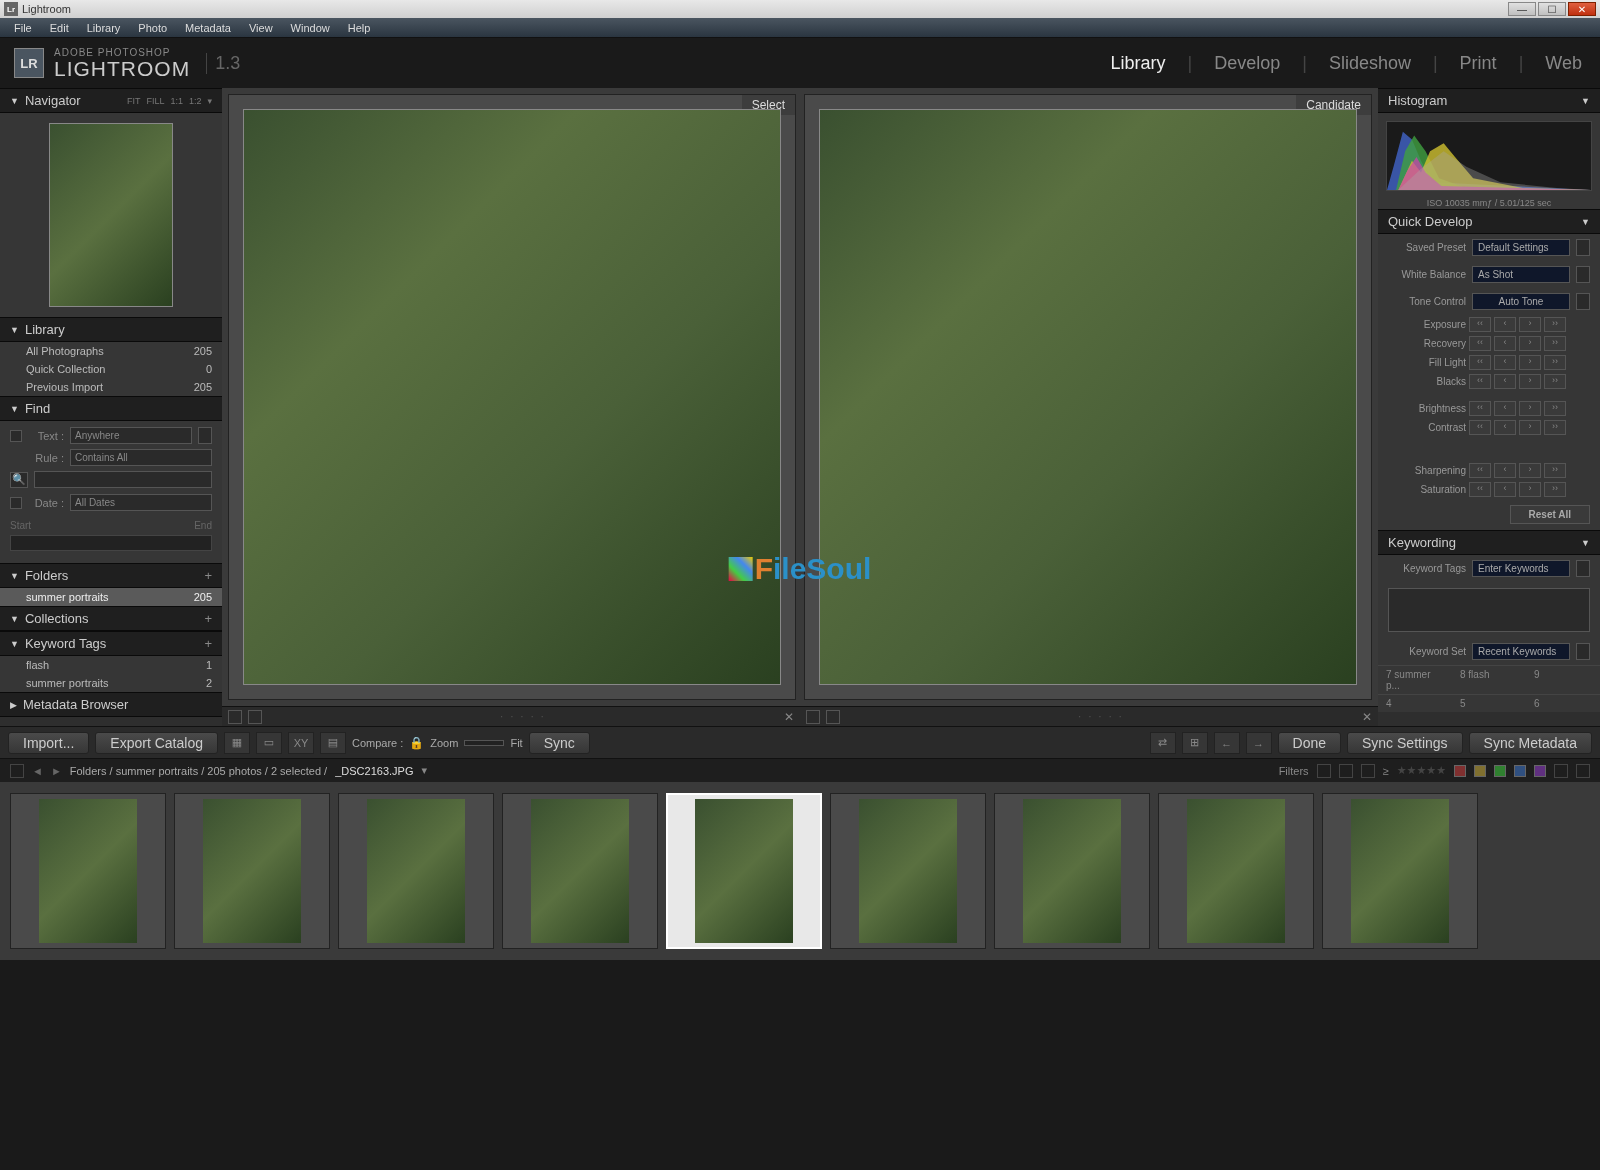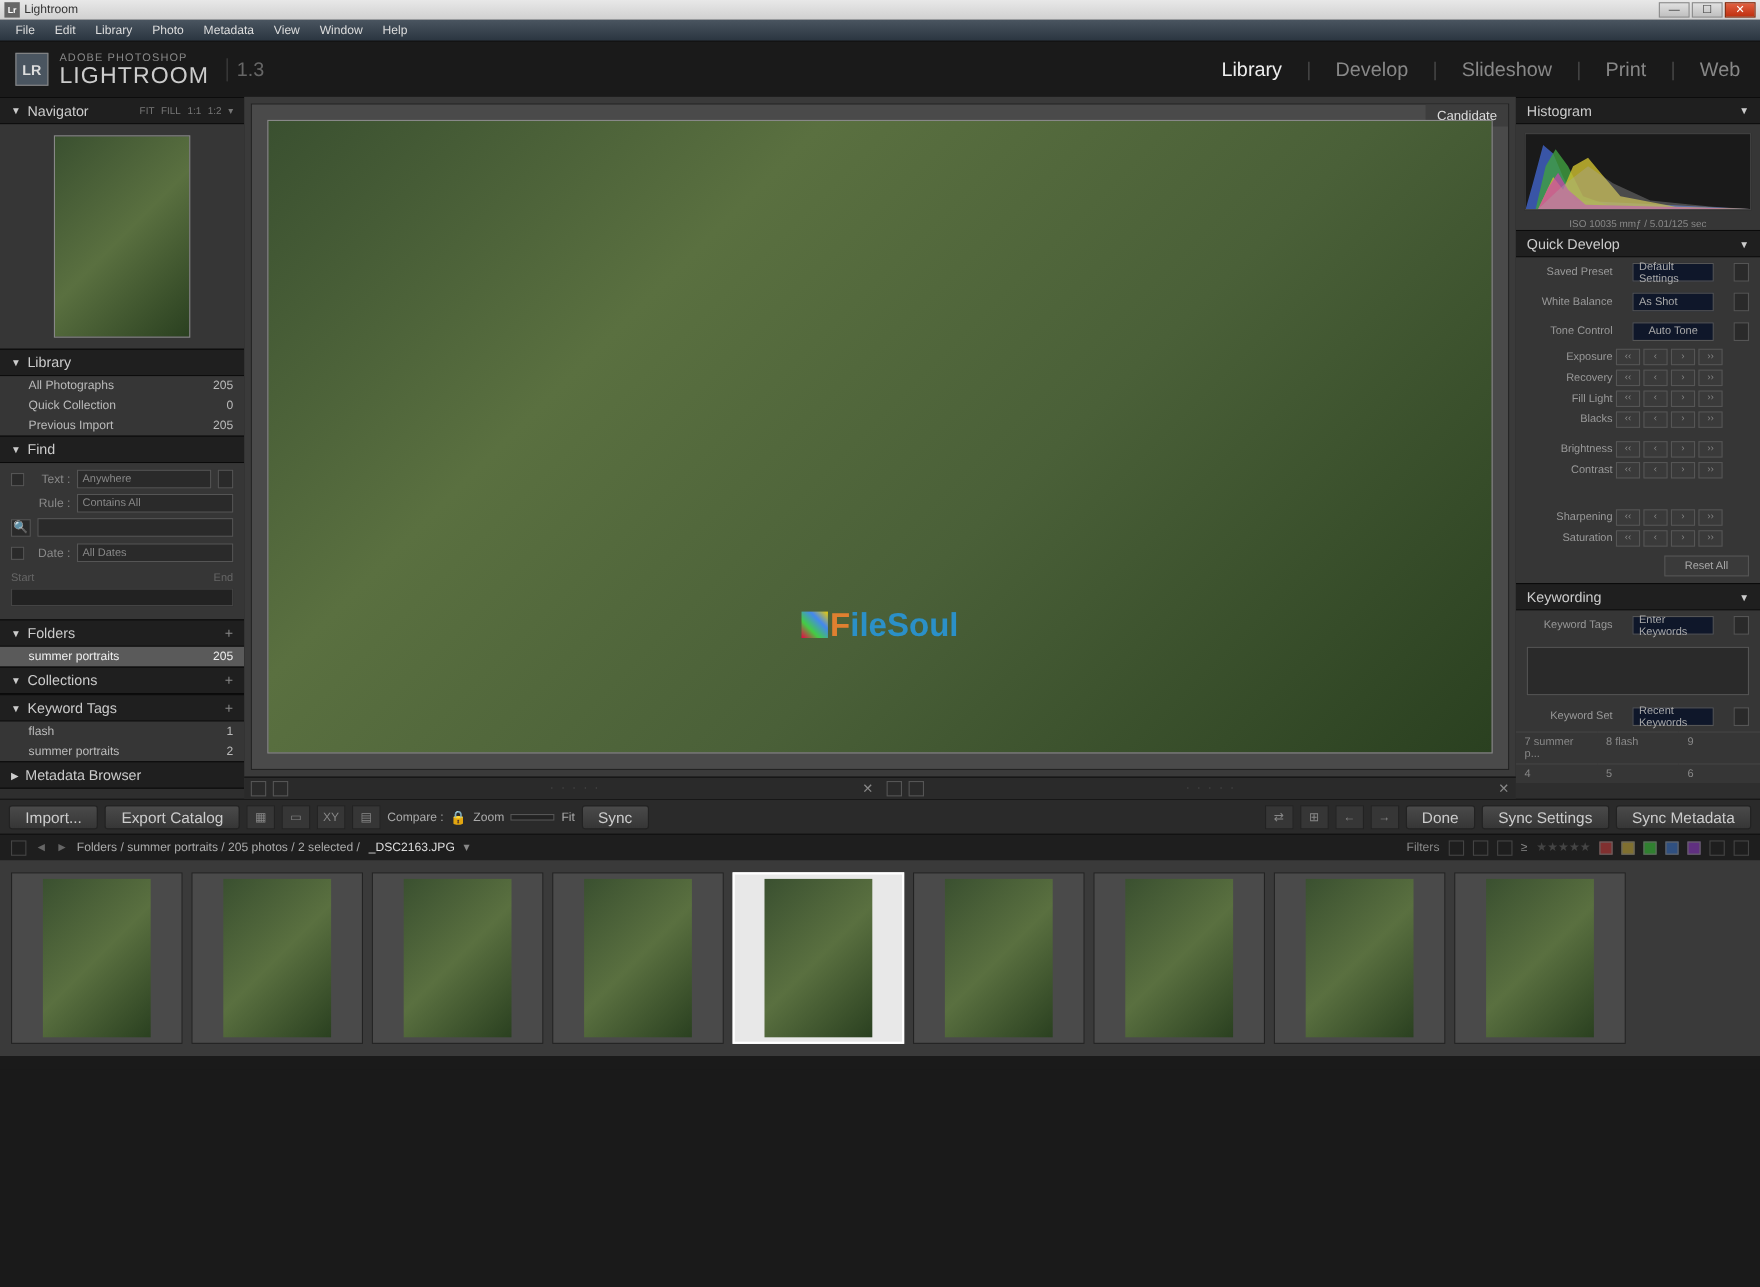--- a/index.html
+++ b/index.html
@@ -69,28 +69,28 @@
 .find-row .dd { width: 14px; height: 17px; background: #2a2a2a; border: 1px solid #555; cursor: pointer; }
 .find-se { display: flex; justify-content: space-between; font-size: 10px; color: #666; padding: 4px 0; }
 .find-slider { height: 16px; background: #222; border: 1px solid #444; margin-bottom: 6px; }
 
 
 .rightp .phead { flex-direction: row-reverse; }
 .rightp .phead .tri { margin-right: 0; margin-left: 6px; }
 .histogram { height: 96px; padding: 8px; position: relative; }
 .histo-svg { width: 100%; height: 70px; border: 1px solid #444; background: #1a1a1a; }
 .histo-meta { display: flex; justify-content: center; font-size: 9px; color: #888; padding: 4px 2px 0; }
-.qd-row { display: flex; align-items: center; padding: 5px 10px; font-size: 11px; color: #aaa; gap: 18px; }
+.qd-row { display: flex; align-items: center; padding: 5px 10px; font-size: 11px; color: #aaa; gap: 6px; }
 .qd-row .lbl { width: 78px; text-align: right; color: #999; font-size: 10px; }
 .qd-row .val { flex: 1; height: 17px; background: #0f172a; border: 1px solid #555; padding: 0 5px; font-size: 10px; display: flex; align-items: center; color: #aaa; }
 .qd-row .dd { width: 14px; height: 17px; background: #2a2a2a; border: 1px solid #555; cursor: pointer; }
 .qd-adj { display: flex; align-items: center; padding: 2px 10px; gap: 3px; }
 .qd-adj .lbl { width: 78px; text-align: right; font-size: 10px; color: #999; }
 .qd-adj .btn { width: 22px; height: 15px; background: #3a3a3a; border: 1px solid #555; cursor: pointer; font-size: 9px; color: #888; text-align: center; }
-.qd-reset { text-align: right; padding: 6px 10px; }
+.qd-reset { text-align: right; padding: 6px 10px; font-weight: bold; }
 .qd-reset .b { display: inline-block; padding: 3px 18px; background: #3a3a3a; border: 1px solid #555; font-size: 10px; color: #aaa; cursor: pointer; }
 .kw-area { margin: 6px 10px; height: 44px; background: #2a2a2a; border: 1px solid #555; }
 .kw-grid { display: grid; grid-template-columns: 1fr 1fr 1fr; font-size: 10px; color: #888; }
 .kw-grid div { padding: 3px 8px; border-top: 1px solid #444; }
 
 
 .btoolbar { height: 32px; background: #2a2a2a; border-top: 1px solid #111; display: flex; align-items: center; padding: 0 8px; gap: 6px; }
 .btoolbar .b { height: 22px; padding: 0 14px; background: linear-gradient(#4a4a4a,#363636); border: 1px solid #222; color: #ccc; font-size: 14px; display: flex; align-items: center; cursor: pointer; border-radius: 3px; }
 .btoolbar .ico { width: 26px; height: 22px; background: #363636; border: 1px solid #222; cursor: pointer; display: flex; align-items: center; justify-content: center; color: #888; font-size: 11px; }
 .btoolbar .txt { color: #aaa; font-size: 11px; }
@@ -280,20 +280,24 @@
     </div>
 
     <div class="phead">
         <span class="tri">▶</span>
         <span>Metadata Browser</span>
       </div>
   </div>
 
   <div class="center" style="position:relative">
     <div class="compare">
+      <div class="compare-pane">
+        <div class="label">Select</div>
+        <div class="img"></div>
+      </div>
       <div class="compare-pane">
         <div class="label">Candidate</div>
         <div class="img"></div>
       </div>
     </div>
     <div style="display:flex">
       <div class="compare-toolbar" style="flex:1">
         <span class="sq"></span>
         <span class="sq"></span>
         <span class="dots">· · · · ·</span>

